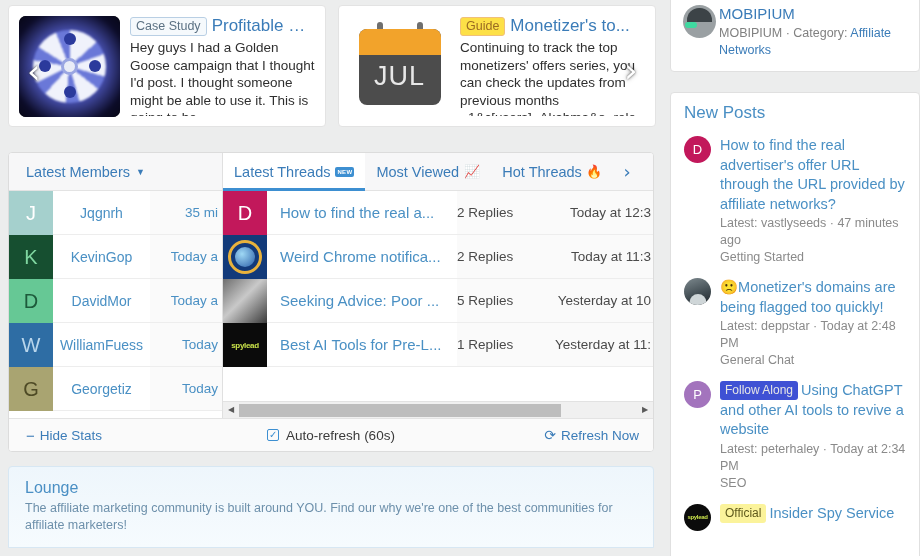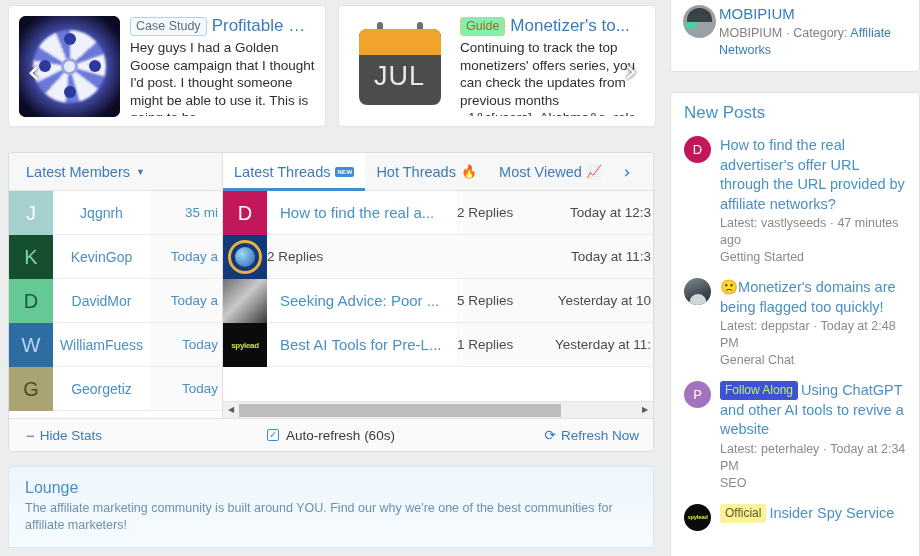--- a/index.html
+++ b/index.html
@@ -53,21 +53,21 @@
     font-size: 12.5px;
     border: 1px solid #b9cfe4;
     border-radius: 3px;
     padding: 1px 5px 2px;
     color: #5b7183;
     background: #f5f9fc;
     flex: 0 0 auto;
   }
   .prefix.guide {
     border-color: #f0c07a;
-    background: #86efac;
+    background: #fde047;
     color: #9a6a22;
   }
   .card-title {
     font-size: 17px; color: #3b7cb8;
     overflow: hidden; text-overflow: ellipsis;
     white-space: nowrap;
   }
   .card-snippet {
     margin-top: 3px;
     font-size: 13.5px; line-height: 17.5px;
@@ -378,21 +378,21 @@
   .post-title {
     font-size: 14.5px; line-height: 19.5px; color: #4a90c4;
   }
   .post-prefix {
     display: inline-block;
     font-size: 12px; line-height: 1;
     padding: 3px 5px 4px; border-radius: 3px;
     vertical-align: 1px;
     margin-right: 3px;
   }
-  .post-prefix.follow { background: #3f51d4; color: #bef264; }
+  .post-prefix.follow { background: #3f51d4; color: #e5e5e5; }
   .post-prefix.official { background: #fbf39b; color: #5f5a1c; }
   .post-meta { font-size: 12.5px; line-height: 17px; color: #8a8a8a; margin-top: 1px; }
   .post-forum { font-size: 12.5px; line-height: 17px; color: #8a8a8a; }
 
   
   .art-ant { background: linear-gradient(180deg,#7fd4f5 0%,#b7e9ff 55%,#86cf4e 55%,#5fae3a 100%); }
   .art-einstein { background: linear-gradient(135deg,#6e6e6e,#c9c9c9 45%,#3a3a3a); }
   .art-spylead { background: #0b0b0b; display:flex; align-items:center; justify-content:center; }
   .spylead-txt { color: #c9e24a; font-size: 8px; font-weight: bold; letter-spacing: -.3px; }
   .art-chrome { background: #123a7a; display:flex; align-items:center; justify-content:center; }
@@ -498,43 +498,44 @@
         </div>
       </div>
 
       <div id="threads-panel">
         <div id="threads-tabs">
           <div class="tab active">
             <span>Latest Threads</span>
             <span class="badge-new">NEW</span>
           </div>
           <div class="tab">
+            <span>Most Viewed</span>
+            <span class="tab-icon">📈</span>
+          </div>
+          <div class="tab">
             <span>Hot Threads</span>
             <span class="tab-icon">🔥</span>
-          </div>
-          <div class="tab">
-            <span>Most Viewed</span>
-            <span class="tab-icon">📈</span>
           </div>
           <div id="tabs-next">›</div>
         </div>
 
         <div id="threads-list">
           <div class="thread-row">
             <div class="thread-av" style="background:#c2185b">D</div>
             <div class="thread-title">How to find the real a...</div>
             <div class="thread-replies">2 Replies</div>
             <div class="thread-date">Today at 12:3</div>
           </div>
           <div class="thread-row">
             <div class="thread-av art-chrome">
               <div class="chrome-ring">
                   <div class="chrome-inner"></div>
                 </div>
             </div>
+            <div class="thread-title">Weird Chrome notifica...</div>
             <div class="thread-replies">2 Replies</div>
             <div class="thread-date">Today at 11:3</div>
           </div>
           <div class="thread-row">
             <div class="thread-av art-einstein"></div>
             <div class="thread-title">Seeking Advice: Poor ...</div>
             <div class="thread-replies">5 Replies</div>
             <div class="thread-date">Yesterday at 10</div>
           </div>
           <div class="thread-row">

